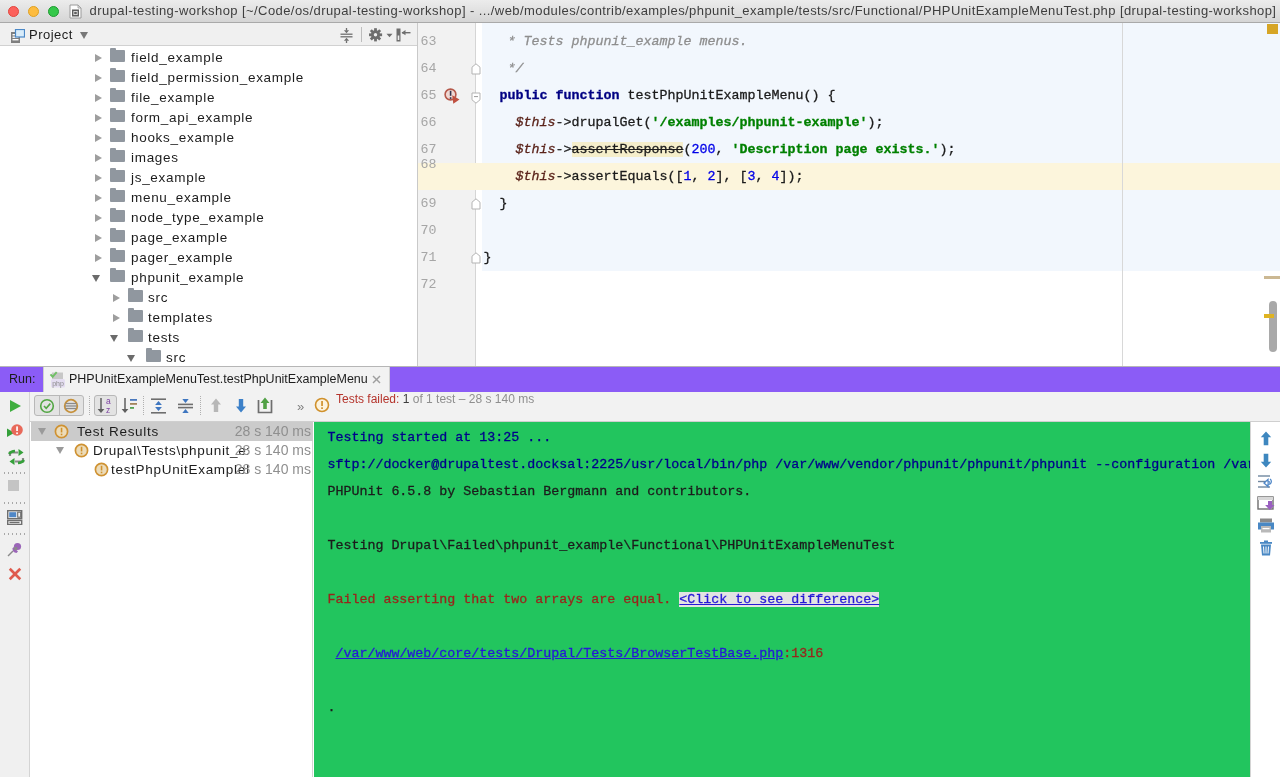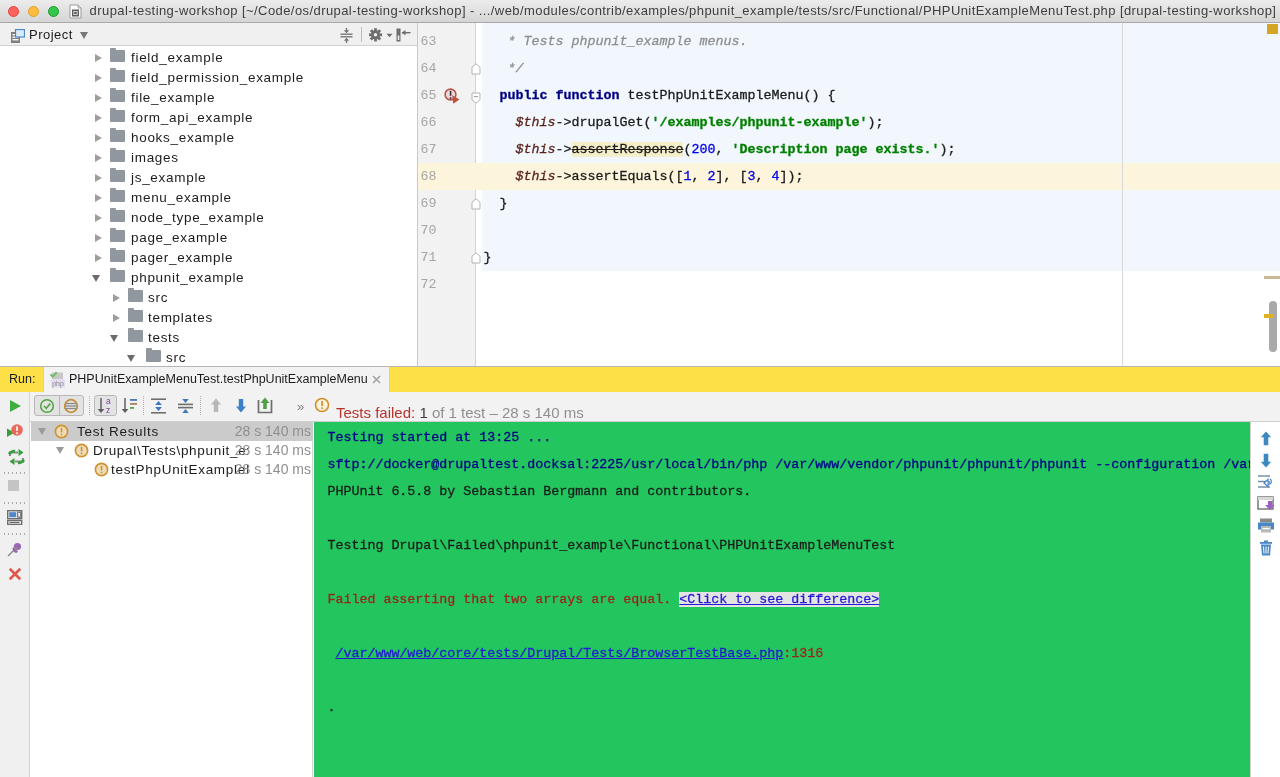--- a/index.html
+++ b/index.html
@@ -44,21 +44,21 @@
 .cmt { color:#8e8e8e; font-style:italic; }
 .varr { color:#5b241b;font-style:italic; }
 .dep { text-decoration:line-through; background:#f5eecb; }
 #yellowsq { position:absolute; right:2px; top:1px; width:11px; height:10px; background:#d6a526; }
 #mark1 { position:absolute; right:0; top:253px; width:16px; height:3px; background:#cbb893; }
 #mark2 { position:absolute; right:6px; top:291px; width:10px; height:4px; background:#dfb321; }
 #scrollthumb { position:absolute; right:3px; top:278px; width:8px; height:51px; background:#a9a9a9; border-radius:4px; }
 
 
 #runpanel { left:0; top:366px; width:1280px; height:411px; background:#fff; border-top:1px solid #b6b6b6; }
-#tabrow { position:absolute; left:0; top:0; width:1280px; height:25px; background:#fde047; }
+#tabrow { position:absolute; left:0; top:0; width:1280px; height:25px; background:#8b5cf6; }
 #tabrow .runlbl { position:absolute; left:9px; top:5px; font-size:12.5px; color:#1c1c1c; }
 #runtab { position:absolute; left:43px; top:0; width:347px; height:26px; background:#f2f2f2; border-left:1px solid #cfcfcf; border-right:1px solid #cfcfcf; }
 #runtab .t { position:absolute; left:25px; top:5px; font-size:12.5px; color:#1c1c1c; white-space:nowrap; }
 #toolrow { position:absolute; left:0; top:25px; width:1280px; height:30px; background:#f2f2f2; border-bottom:1px solid #cfcfcf; }
 #leftstrip { position:absolute; left:0; top:25px; width:30px; height:386px; background:#f0f0f0; border-right:1px solid #d4d4d4; }
 #treepanel { position:absolute; left:31px; top:55px; width:282px; height:356px; background:#fff; border-right:1px solid #d4d4d4; }
 .trow { position:absolute; left:0; width:282px; height:19px; line-height:19px; font-size:13.5px; letter-spacing:0.7px; color:#1c1c1c; white-space:nowrap; }
 .trow .dur { position:absolute; right:2px; top:0; font-size:14px; letter-spacing:0; color:#8f8f8f; }
 #console { position:absolute; left:314px; top:55px; width:936px; height:356px; background:#22c55e; overflow:hidden; }
 #rightstrip { position:absolute; left:1250px; top:55px; width:30px; height:356px; background:#fff; border-left:1px solid #d4d4d4; }
@@ -214,21 +214,21 @@
     <div id="blue-bg"></div>
     <div id="gutter-bg"></div>
     <div id="cream-row"></div>
     <div id="margin-line"></div>
     <div id="code">
       <div class="lnum" style="top:5px">63</div>
       <div class="lnum" style="top:32px">64</div>
       <div class="lnum" style="top:59px">65</div>
       <div class="lnum" style="top:86px">66</div>
       <div class="lnum" style="top:113px">67</div>
-      <div class="lnum" style="top:140px">68</div>
+      <div class="lnum" style="top:128px">68</div>
       <div class="lnum" style="top:167px">69</div>
       <div class="lnum" style="top:194px">70</div>
       <div class="lnum" style="top:221px">71</div>
       <div class="lnum" style="top:248px">72</div>
       <div class="cline" style="top:5px"><span class="cmt">   * Tests phpunit_example menus.</span></div>
       <div class="cline" style="top:32px"><span class="cmt">   */</span></div>
       <div class="cline" style="top:59px">  <span class="kw">public function</span> testPhpUnitExampleMenu() {</div>
       <div class="cline" style="top:86px">    <span class="varr">$this</span>-&gt;drupalGet(<span class="str">'/examples/phpunit-example'</span>);</div>
       <div class="cline" style="top:113px">    <span class="varr">$this</span>-&gt;<span class="dep">assertResponse</span>(<span class="num">200</span>, <span class="str">'Description page exists.'</span>);</div>
       <div class="cline" style="top:140px">    <span class="varr">$this</span>-&gt;assertEquals([<span class="num">1</span>, <span class="num">2</span>], [<span class="num">3</span>, <span class="num">4</span>]);</div>
@@ -350,21 +350,21 @@
       <svg class="abs" style="left:257px;top:5px" width="17" height="17" viewBox="0 0 17 17">
         <path d="M1.5 3 v12.5 h13 V3" fill="none" stroke="#6e6e6e" stroke-width="1.7"></path>
         <path d="M8 0.5 l4.5 5.5 h-2.7 v6 h-3.6 v-6 H3.5 z" fill="#51a045"></path>
       </svg>
       <div class="abs" style="left:297px;top:7px;font-size:13px;color:#7f7f7f">»</div>
       <svg class="abs" style="left:314px;top:5px" width="16" height="16" viewBox="0 0 16 16">
         <circle cx="8" cy="8" r="6.5" fill="#fdf3dd" stroke="#d0912c" stroke-width="1.6"></circle>
         <rect x="7.2" y="4" width="1.7" height="5" fill="#d0912c"></rect>
         <rect x="7.2" y="10.3" width="1.7" height="1.7" fill="#d0912c"></rect>
       </svg>
-      <div class="abs" style="left:336px;top:12px;font-size:15px;color:#b5342c">Tests failed: <span style="color:#3d3d3d">1</span> <span style="color:#8f8f8f">of 1 test – 28 s 140 ms</span></div>
+      <div class="abs" style="left:336px;top:0;font-size:12px;color:#b5342c">Tests failed: <span style="color:#3d3d3d">1</span> <span style="color:#8f8f8f">of 1 test – 28 s 140 ms</span></div>
     </div>
     <div id="leftstrip">
       <svg class="abs" style="left:8px;top:7px" width="14" height="14" viewBox="0 0 14 14">
           <path d="M2 1 l11 6 -11 6 z" fill="#3fae3f"></path>
         </svg>
       <svg class="abs" style="left:4px;top:31px" width="19" height="17" viewBox="0 0 19 17">
         <path d="M3 5.5 l7.5 4.2 -7.5 4.3 z" fill="#35a03a"></path>
         <circle cx="13" cy="7" r="5.8" fill="#e8695a"></circle>
         <rect x="12.2" y="3.4" width="1.7" height="4.6" fill="#fff"></rect>
         <rect x="12.2" y="9.4" width="1.7" height="1.7" fill="#fff"></rect>

